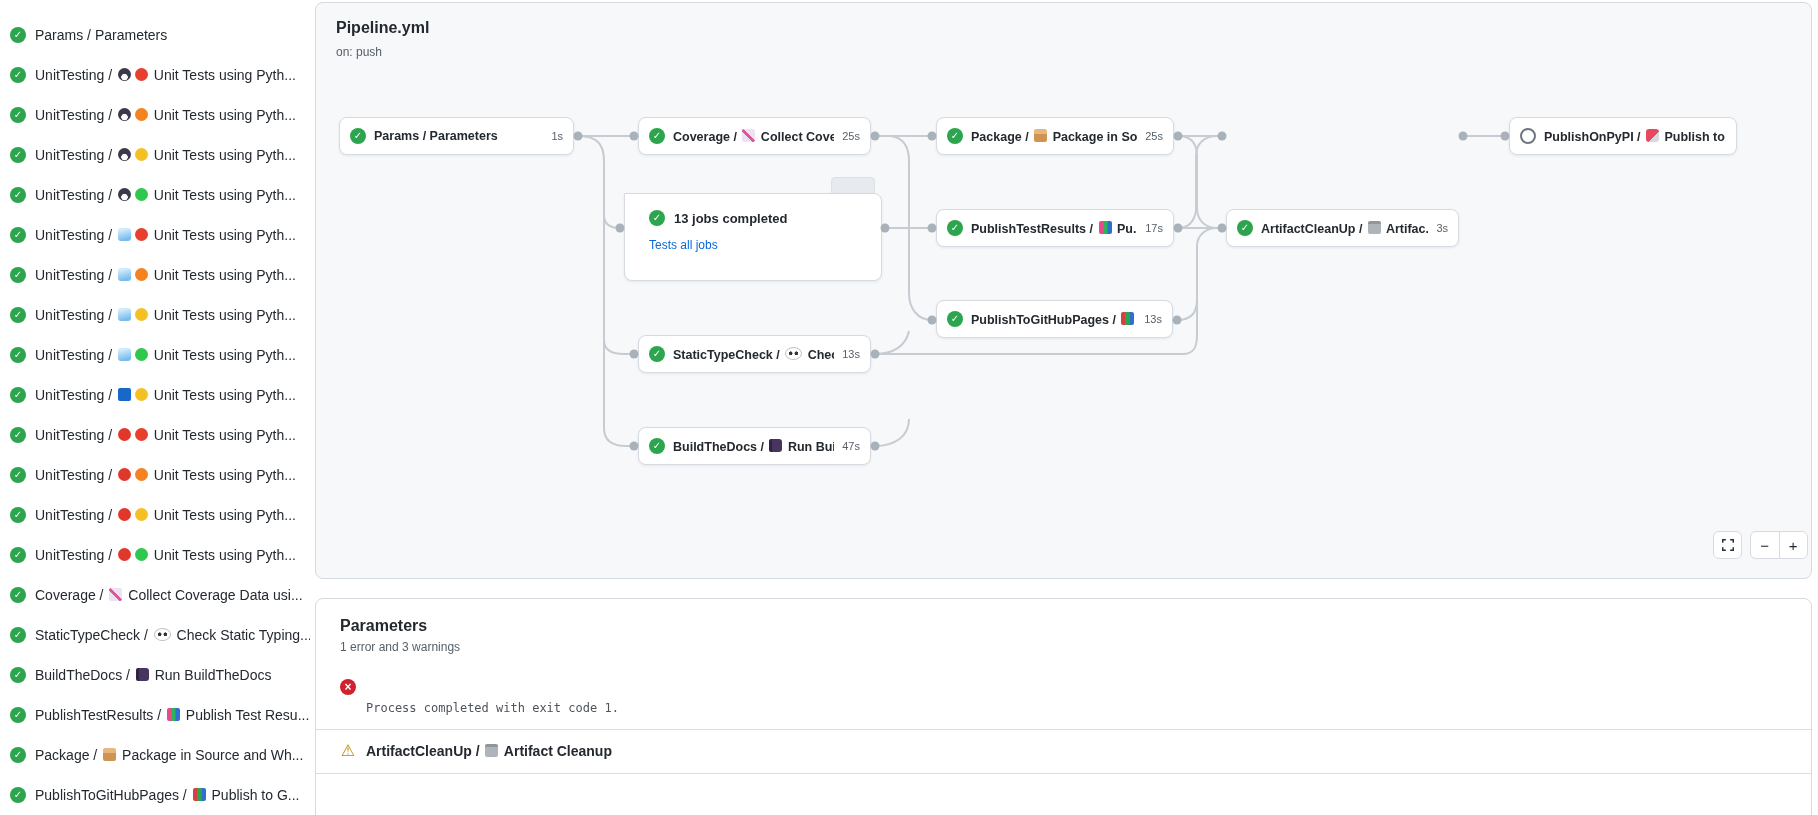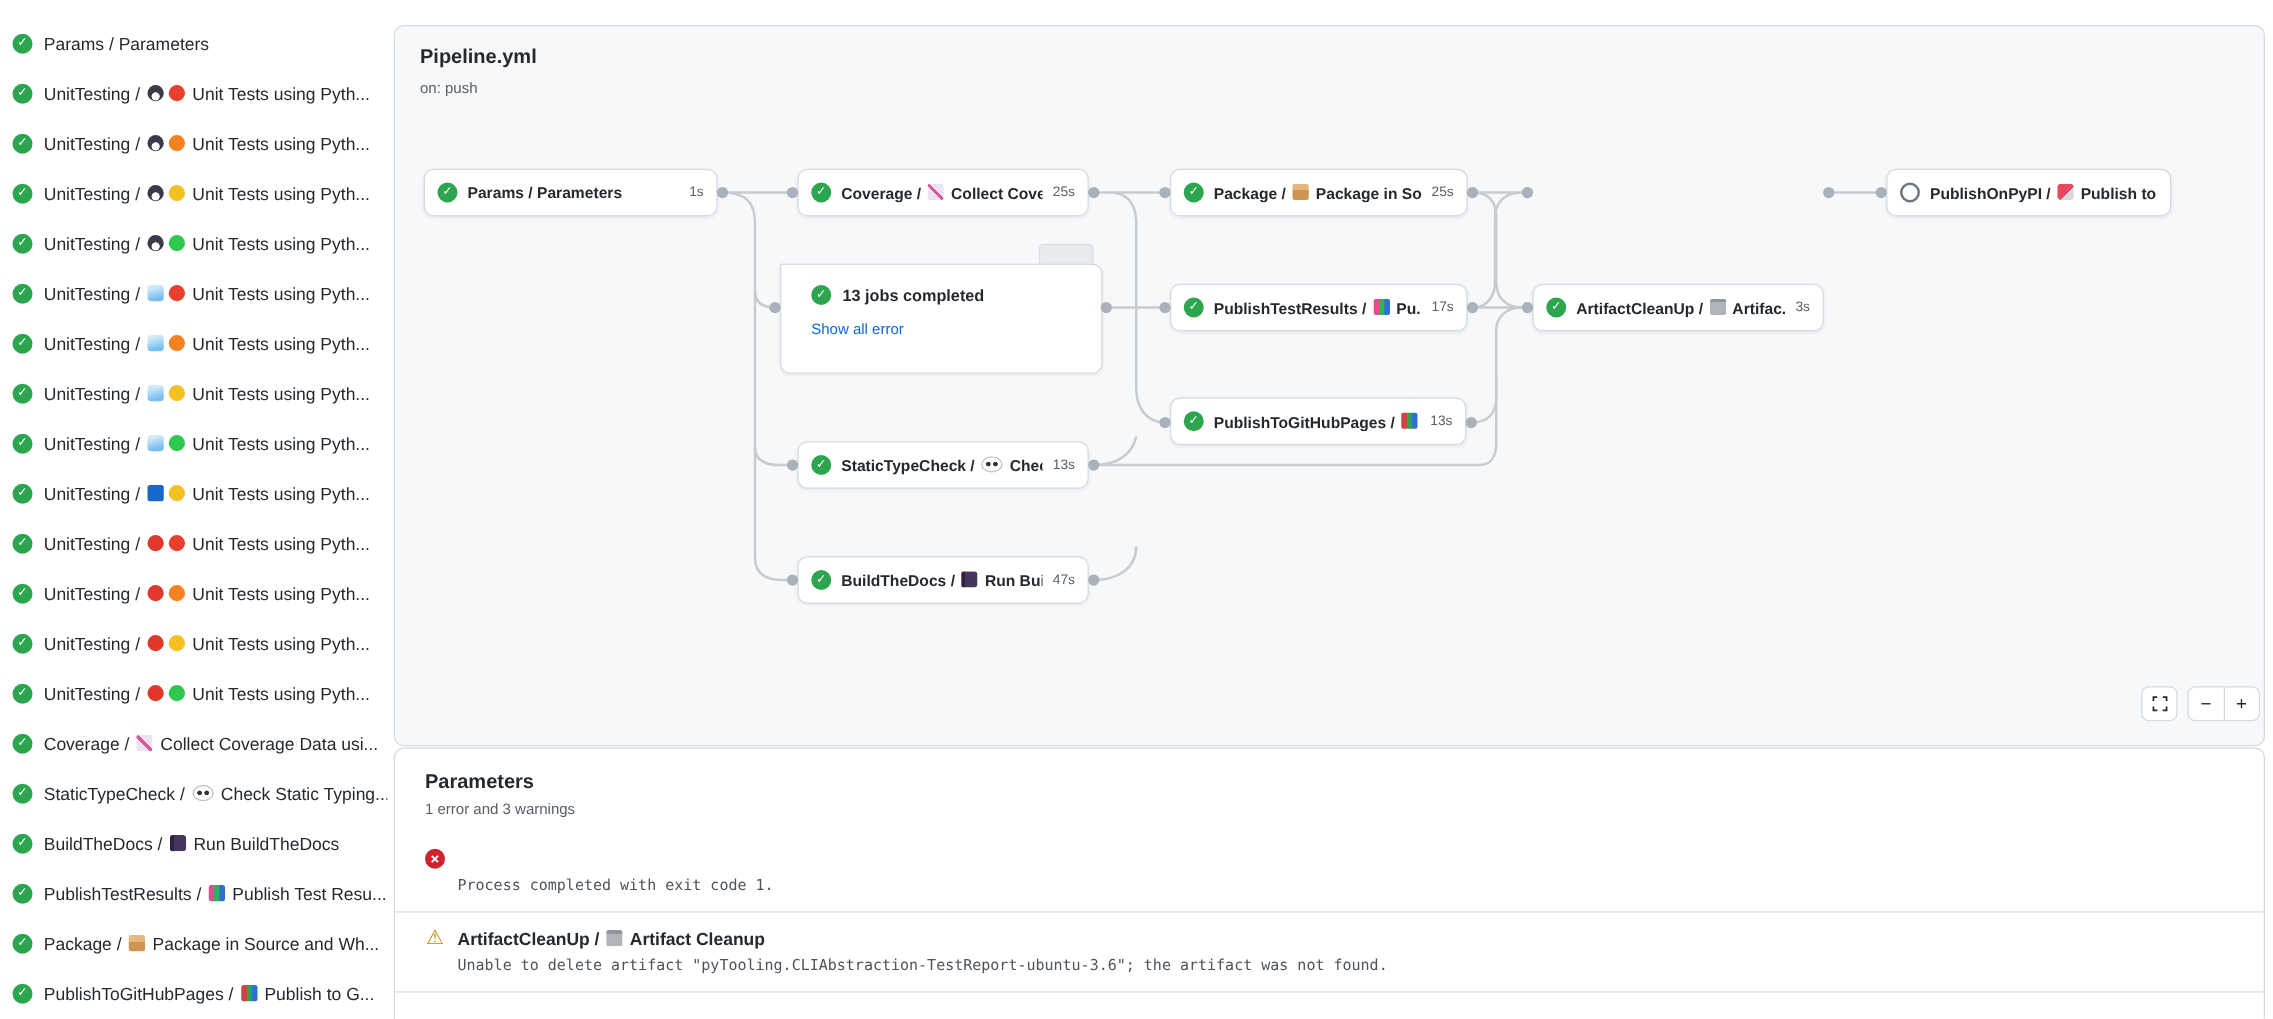--- a/index.html
+++ b/index.html
@@ -35,21 +35,21 @@
   .chip.bars{border-radius:2px;background:linear-gradient(90deg,#e84a8f 0 30%,#2fb357 35% 62%,#2f6fd0 68% 100%);}
   .chip.package{border-radius:2px;background:linear-gradient(180deg,#e7b77e 0 40%,#cf9352 40%);}
   .chip.books{border-radius:2px;background:linear-gradient(90deg,#d64045 0 32%,#2da44e 34% 65%,#2f6fd0 67% 100%);}
   .chip.trash{border-radius:2px;background-color:#aeb4ba;
     background-image:linear-gradient(180deg,#8f969d 0 3px,transparent 3px);}
   .chip.memo{border-radius:2px;background-color:#fdf6ec;border:1px solid #e0d6c8;
     background-image:linear-gradient(135deg,transparent 55%,#f08030 55% 75%,transparent 75%);}
   .chip.rocket{border-radius:3px;background:linear-gradient(315deg,#d8d8e0 0 40%,#e8485f 40%);}
 
   
-  .graph-card{position:absolute;left:315px;top:20px;width:1497px;height:577px;box-sizing:border-box;
+  .graph-card{position:absolute;left:315px;top:2px;width:1497px;height:577px;box-sizing:border-box;
     background:#f6f8fa;border:1px solid #d4dae0;border-radius:8px;overflow:hidden;}
   .graph-title{position:absolute;left:20px;top:16px;font-size:16px;font-weight:700;}
   .graph-trigger{position:absolute;left:20px;top:42px;font-size:12px;color:#57606a;}
   .edges,.dots{position:absolute;left:0;top:0;pointer-events:none;}
   .dots{z-index:5;}
   .node{position:absolute;z-index:3;height:38px;box-sizing:border-box;background:#fff;
     border:1px solid #d6dbe1;border-radius:8px;box-shadow:0 1px 3px rgba(27,31,36,.08);
     display:flex;align-items:center;gap:8px;padding:0 10px;cursor:pointer;}
   .nlabel{flex:1 1 auto;font-size:12.5px;font-weight:600;white-space:nowrap;overflow:hidden;}
   .ndur{flex:none;font-size:11px;color:#57606a;}
@@ -203,21 +203,21 @@
       </g>
     </svg>
 
     <div class="matrix-ghost"></div>
     <div class="matrix-tab">Matrix: UnitTesting / UnitTesting</div>
     <div class="matrix-box">
       <div class="mrow">
         <span class="status ok">✓</span>
         <span>13 jobs completed</span>
       </div>
-      <a class="mlink" style="color: rgb(9, 105, 218);">Show all error</a>
+      <a class="mlink" style="color: rgb(9, 105, 218);">Tests all jobs</a>
     </div>
 
     <svg class="dots" width="1495" height="575" viewBox="0 0 1495 575">
       <g fill="#a9b2bb">
         <circle cx="262" cy="133" r="4.5"></circle>
           <circle cx="318" cy="133" r="4.5"></circle>
           <circle cx="559" cy="133" r="4.5"></circle>
         <circle cx="304" cy="225" r="4.5"></circle>
           <circle cx="569" cy="225" r="4.5"></circle>
         <circle cx="318" cy="351" r="4.5"></circle>
@@ -302,18 +302,17 @@
           <div class="ann-head">
             <span class="ann-ico err" style="background: rgb(207, 34, 46);">×</span>
           </div>
           <div class="ann-msg">Process completed with exit code 1.</div>
         </div>
         <div class="ann-item warning">
           <div class="ann-head">
             <span class="ann-ico warn" style="color: rgb(191, 135, 0);">⚠</span>
             <span class="ann-title-text">ArtifactCleanUp / <span class="chip trash"></span> Artifact Cleanup</span>
           </div>
-          <div class="ann-msg">Unable to delete artifact "pyTooling.CLIAbstraction-TestReport-ubuntu-3.6"; the artifact was not found.</div>
         </div>
       </div>
   </div>
 
 </div>
 
 </body></html>

